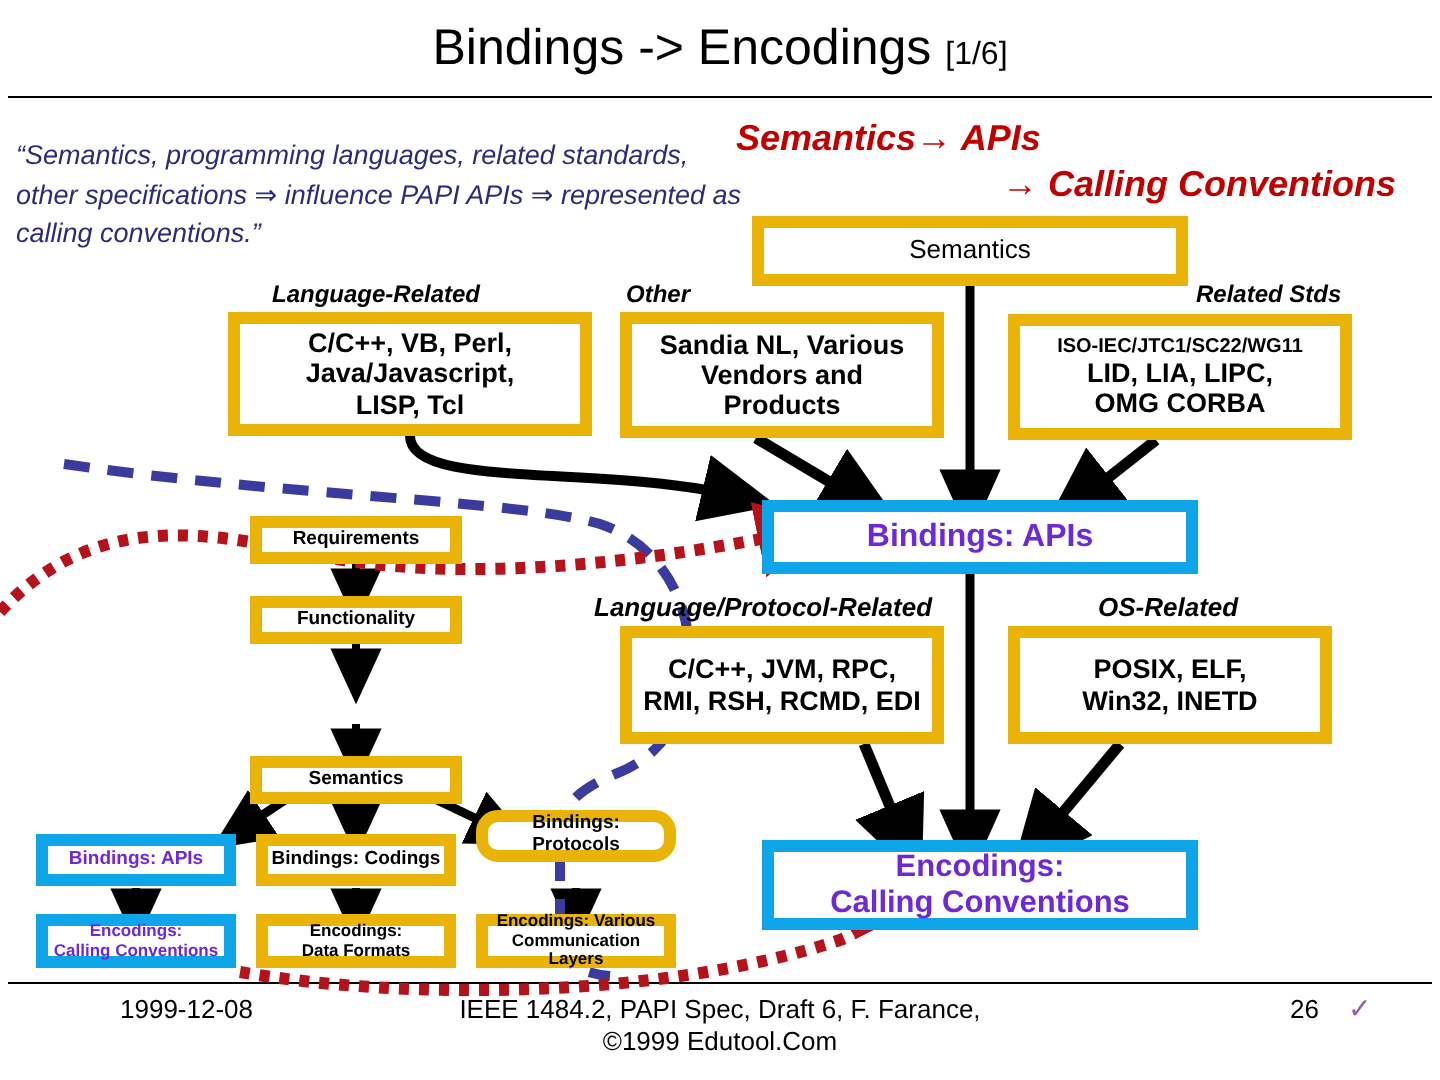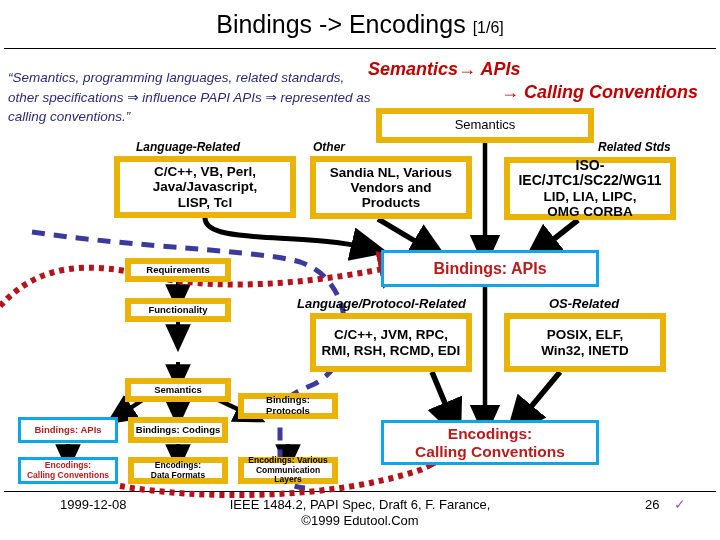--- a/index.html
+++ b/index.html
@@ -15,21 +15,21 @@
   
   .hrule{position:absolute;left:4px;width:712px;height:1px;background:#000;}
 
   
   #links{position:absolute;left:0;top:0;width:720px;height:540px;pointer-events:none;}
 
   
   .box{position:absolute;box-sizing:border-box;border:6px solid #eab308;background:#fff;
        display:flex;align-items:center;justify-content:center;text-align:center;
        line-height:1.12;}
-  .box.red{border:3px solid #0ea5e9;color:#b91c1c;}
+  .box.red{border:6px solid #0ea5e9;color:#6d28d9;}
   .bold{font-weight:bold;}
   .cap{position:absolute;font-style:italic;font-weight:bold;font-size:12px;
        white-space:nowrap;}
 
   
   #quote{position:absolute;left:8px;top:68px;width:370px;font-style:italic;
          font-size:13.5px;line-height:1.45;color:#2b2b7a;}
 
   
   #redhead{position:absolute;left:368px;top:58px;width:330px;color:#c00000;
@@ -122,21 +122,21 @@
 
   <div class="box bold" style="left:114px;top:156px;width:182px;height:62px;font-size:13.5px;white-space:pre-line;">C/C++, VB, Perl,
 Java/Javascript,
 LISP, Tcl</div>
 
   <div class="box bold" style="left:310px;top:156px;width:162px;height:63px;font-size:13.5px;white-space:pre-line;">Sandia NL, Various
 Vendors and
 Products</div>
 
   <div class="box" style="left:504px;top:157px;width:172px;height:63px;flex-direction:column;">
-    <span class="bold" style="font-size:14px;">ISO-IEC/JTC1/SC22/WG11</span>
+    <span class="bold" style="font-size:10px;">ISO-IEC/JTC1/SC22/WG11</span>
     <span class="bold" style="font-size:13.5px;white-space:pre-line;line-height:1.12;">LID, LIA, LIPC,
 OMG CORBA</span>
   </div>
 
   <div class="box red bold" style="left:381px;top:250px;width:218px;height:37px;font-size:16px;">Bindings: APIs</div>
 
   <div class="cap" style="left:297px;top:296px;font-size:13px;">Language/Protocol-Related</div>
   <div class="cap" style="left:549px;top:296px;font-size:13px;">OS-Related</div>
 
   <div class="box bold" style="left:310px;top:313px;width:162px;height:59px;font-size:13.5px;white-space:pre-line;">C/C++, JVM, RPC,
@@ -147,21 +147,21 @@
 
   <div class="box red bold" style="left:381px;top:420px;width:218px;height:45px;font-size:15.5px;white-space:pre-line;">Encodings:
 Calling Conventions</div>
 
   <div class="box mini" style="left:125px;top:258px;width:106px;height:24px;">Requirements</div>
   <div class="box mini" style="left:125px;top:298px;width:106px;height:24px;">Functionality</div>
   <div class="box mini" style="left:125px;top:378px;width:106px;height:24px;">Semantics</div>
 
   <div class="box mini red" style="left:18px;top:417px;width:100px;height:26px;">Bindings: APIs</div>
   <div class="box mini" style="left:128px;top:417px;width:100px;height:26px;">Bindings: Codings</div>
-  <div class="box mini" style="left:238px;top:393px;width:100px;height:26px;">Bindings: Protocols</div>
+  <div class="box mini" style="left:238px;top:405px;width:100px;height:26px;border-radius:11px;">Bindings: Protocols</div>
 
   <div class="box mini2 red" style="left:18px;top:457px;width:100px;height:27px;white-space:pre-line;">Encodings:
 Calling Conventions</div>
   <div class="box mini2" style="left:128px;top:457px;width:100px;height:27px;white-space:pre-line;">Encodings:
 Data Formats</div>
   <div class="box mini2" style="left:238px;top:457px;width:100px;height:27px;white-space:pre-line;">Encodings: Various
 Communication Layers</div>
 
   <div class="foot" id="foot-date">1999-12-08</div>
   <div class="foot" id="foot-mid">

